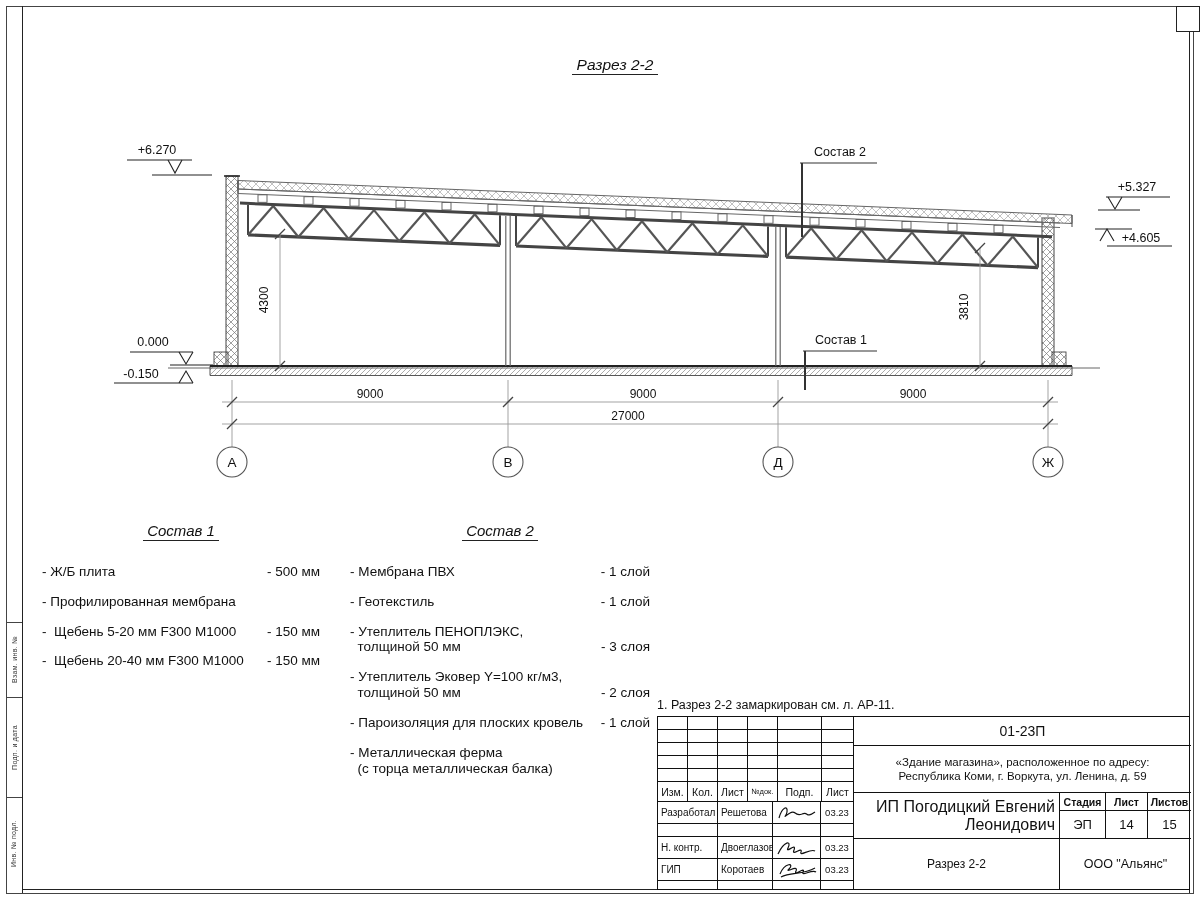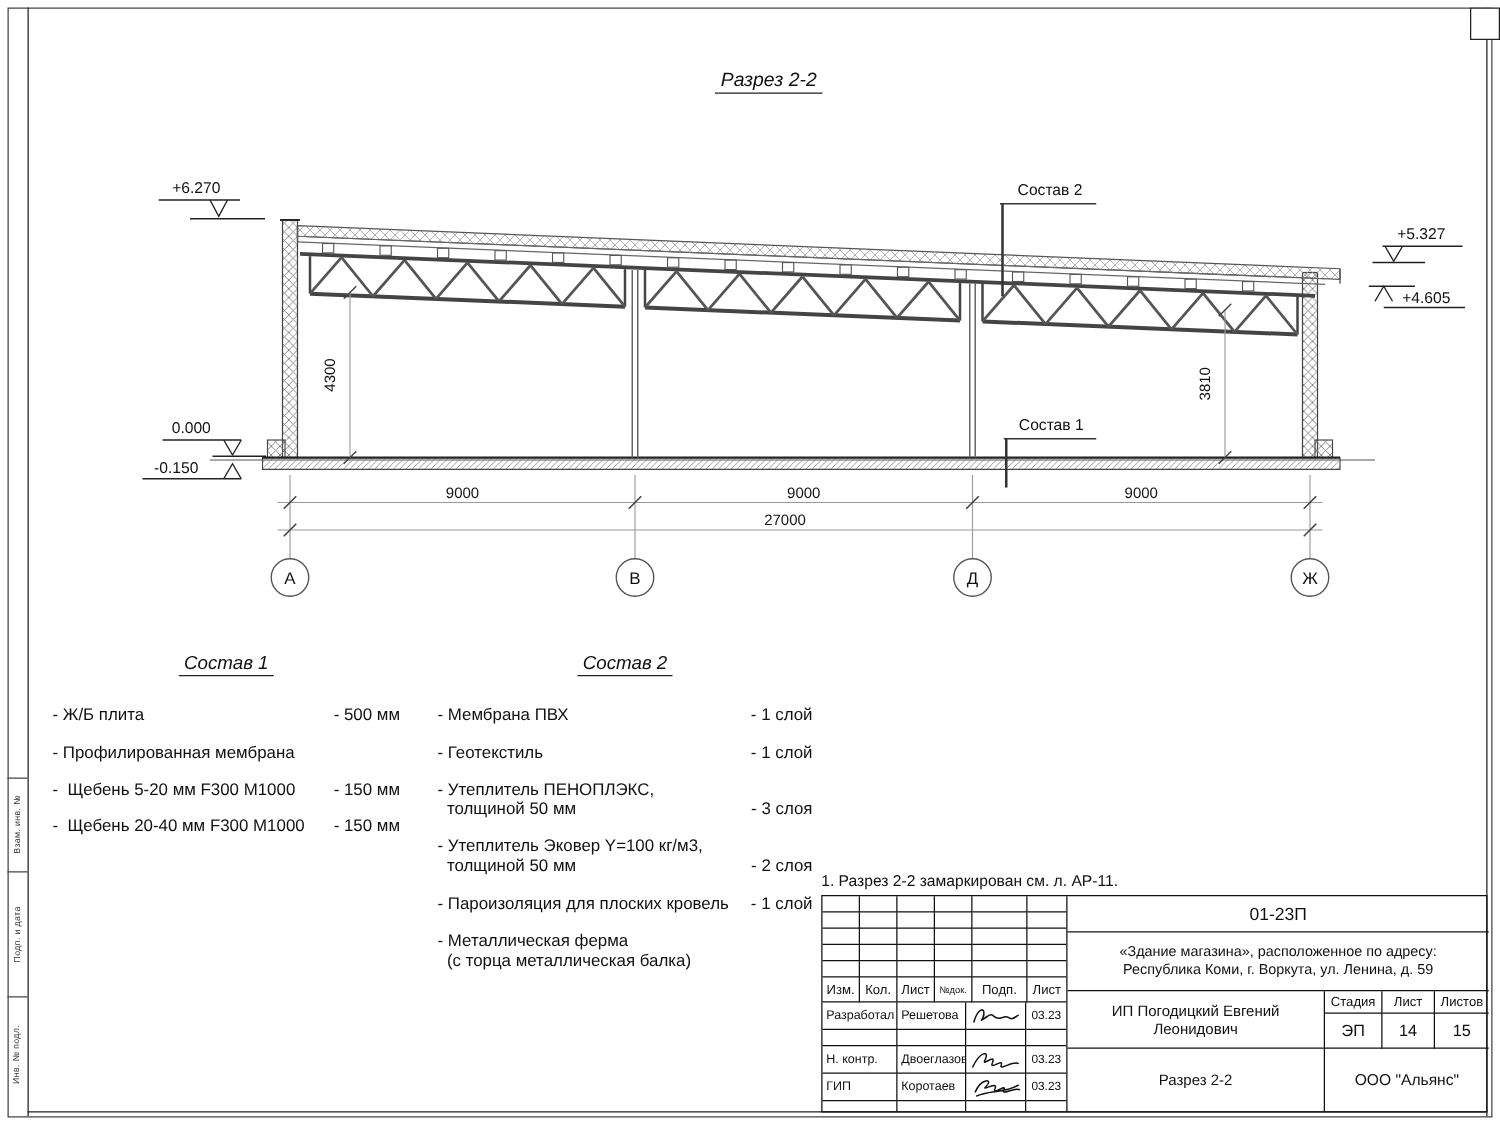--- a/index.html
+++ b/index.html
@@ -48,25 +48,25 @@
   .sigrow>div:last-child{border-right:none;}
   .sigrow .rl{width:60px;padding-left:3px;font-size:10px;}
   .sigrow .nm{width:55px;padding-left:3px;font-size:10px;}
   .sigrow .sg{width:48px;justify-content:center;}
   .sigrow .dt{width:32px;justify-content:center;font-size:9.5px;}
   .tb-code{height:30px;border-bottom:1px solid #111;display:flex;align-items:center;justify-content:center;font-size:14px;}
   .tb-object{height:48px;border-bottom:1px solid #111;display:flex;align-items:center;justify-content:center;
              text-align:center;font-size:11.5px;line-height:1.25;white-space:pre-line;}
   .tb-bottom{height:96px;display:flex;}
   .tb-docarea{width:206px;display:flex;flex-direction:column;}
-  .tb-client{height:46px;border-bottom:1px solid #111;display:flex;align-items:center;justify-content:center;text-align:center;font-size:12px;padding:0 4px;}
+  .tb-client{height:46px;border-bottom:1px solid #111;display:flex;align-items:center;justify-content:center;text-align:right;font-size:16px;padding:0 4px;}
   .tb-doctitle{height:50px;display:flex;align-items:center;justify-content:center;font-size:12px;}
   .tb-stage{width:132px;border-left:1px solid #111;display:flex;flex-direction:column;}
   .stage-head{display:flex;height:18px;}
-  .stage-head>div{border-right:1px solid #111;border-bottom:1px solid #111;display:flex;align-items:center;justify-content:center;font-size:10.5px;}
+  .stage-head>div{border-right:1px solid #111;border-bottom:1px solid #111;display:flex;align-items:center;justify-content:center;font-size:10.5px;font-weight:bold;}
   .stage-head>div:last-child{border-right:none;}
   .stage-vals{display:flex;height:28px;}
   .stage-vals>div{border-right:1px solid #111;border-bottom:1px solid #111;display:flex;align-items:center;justify-content:center;font-size:13px;}
   .stage-vals>div:last-child{border-right:none;}
   .sc1{width:46px;}.sc2{width:42px;}.sc3{width:44px;flex:1;}
   .tb-company{flex:1;display:flex;align-items:center;justify-content:center;font-size:12.5px;}
   svg{display:block;}
   svg text{font-family:"Liberation Sans",sans-serif;fill:#111;}
 </style>
 </head>

